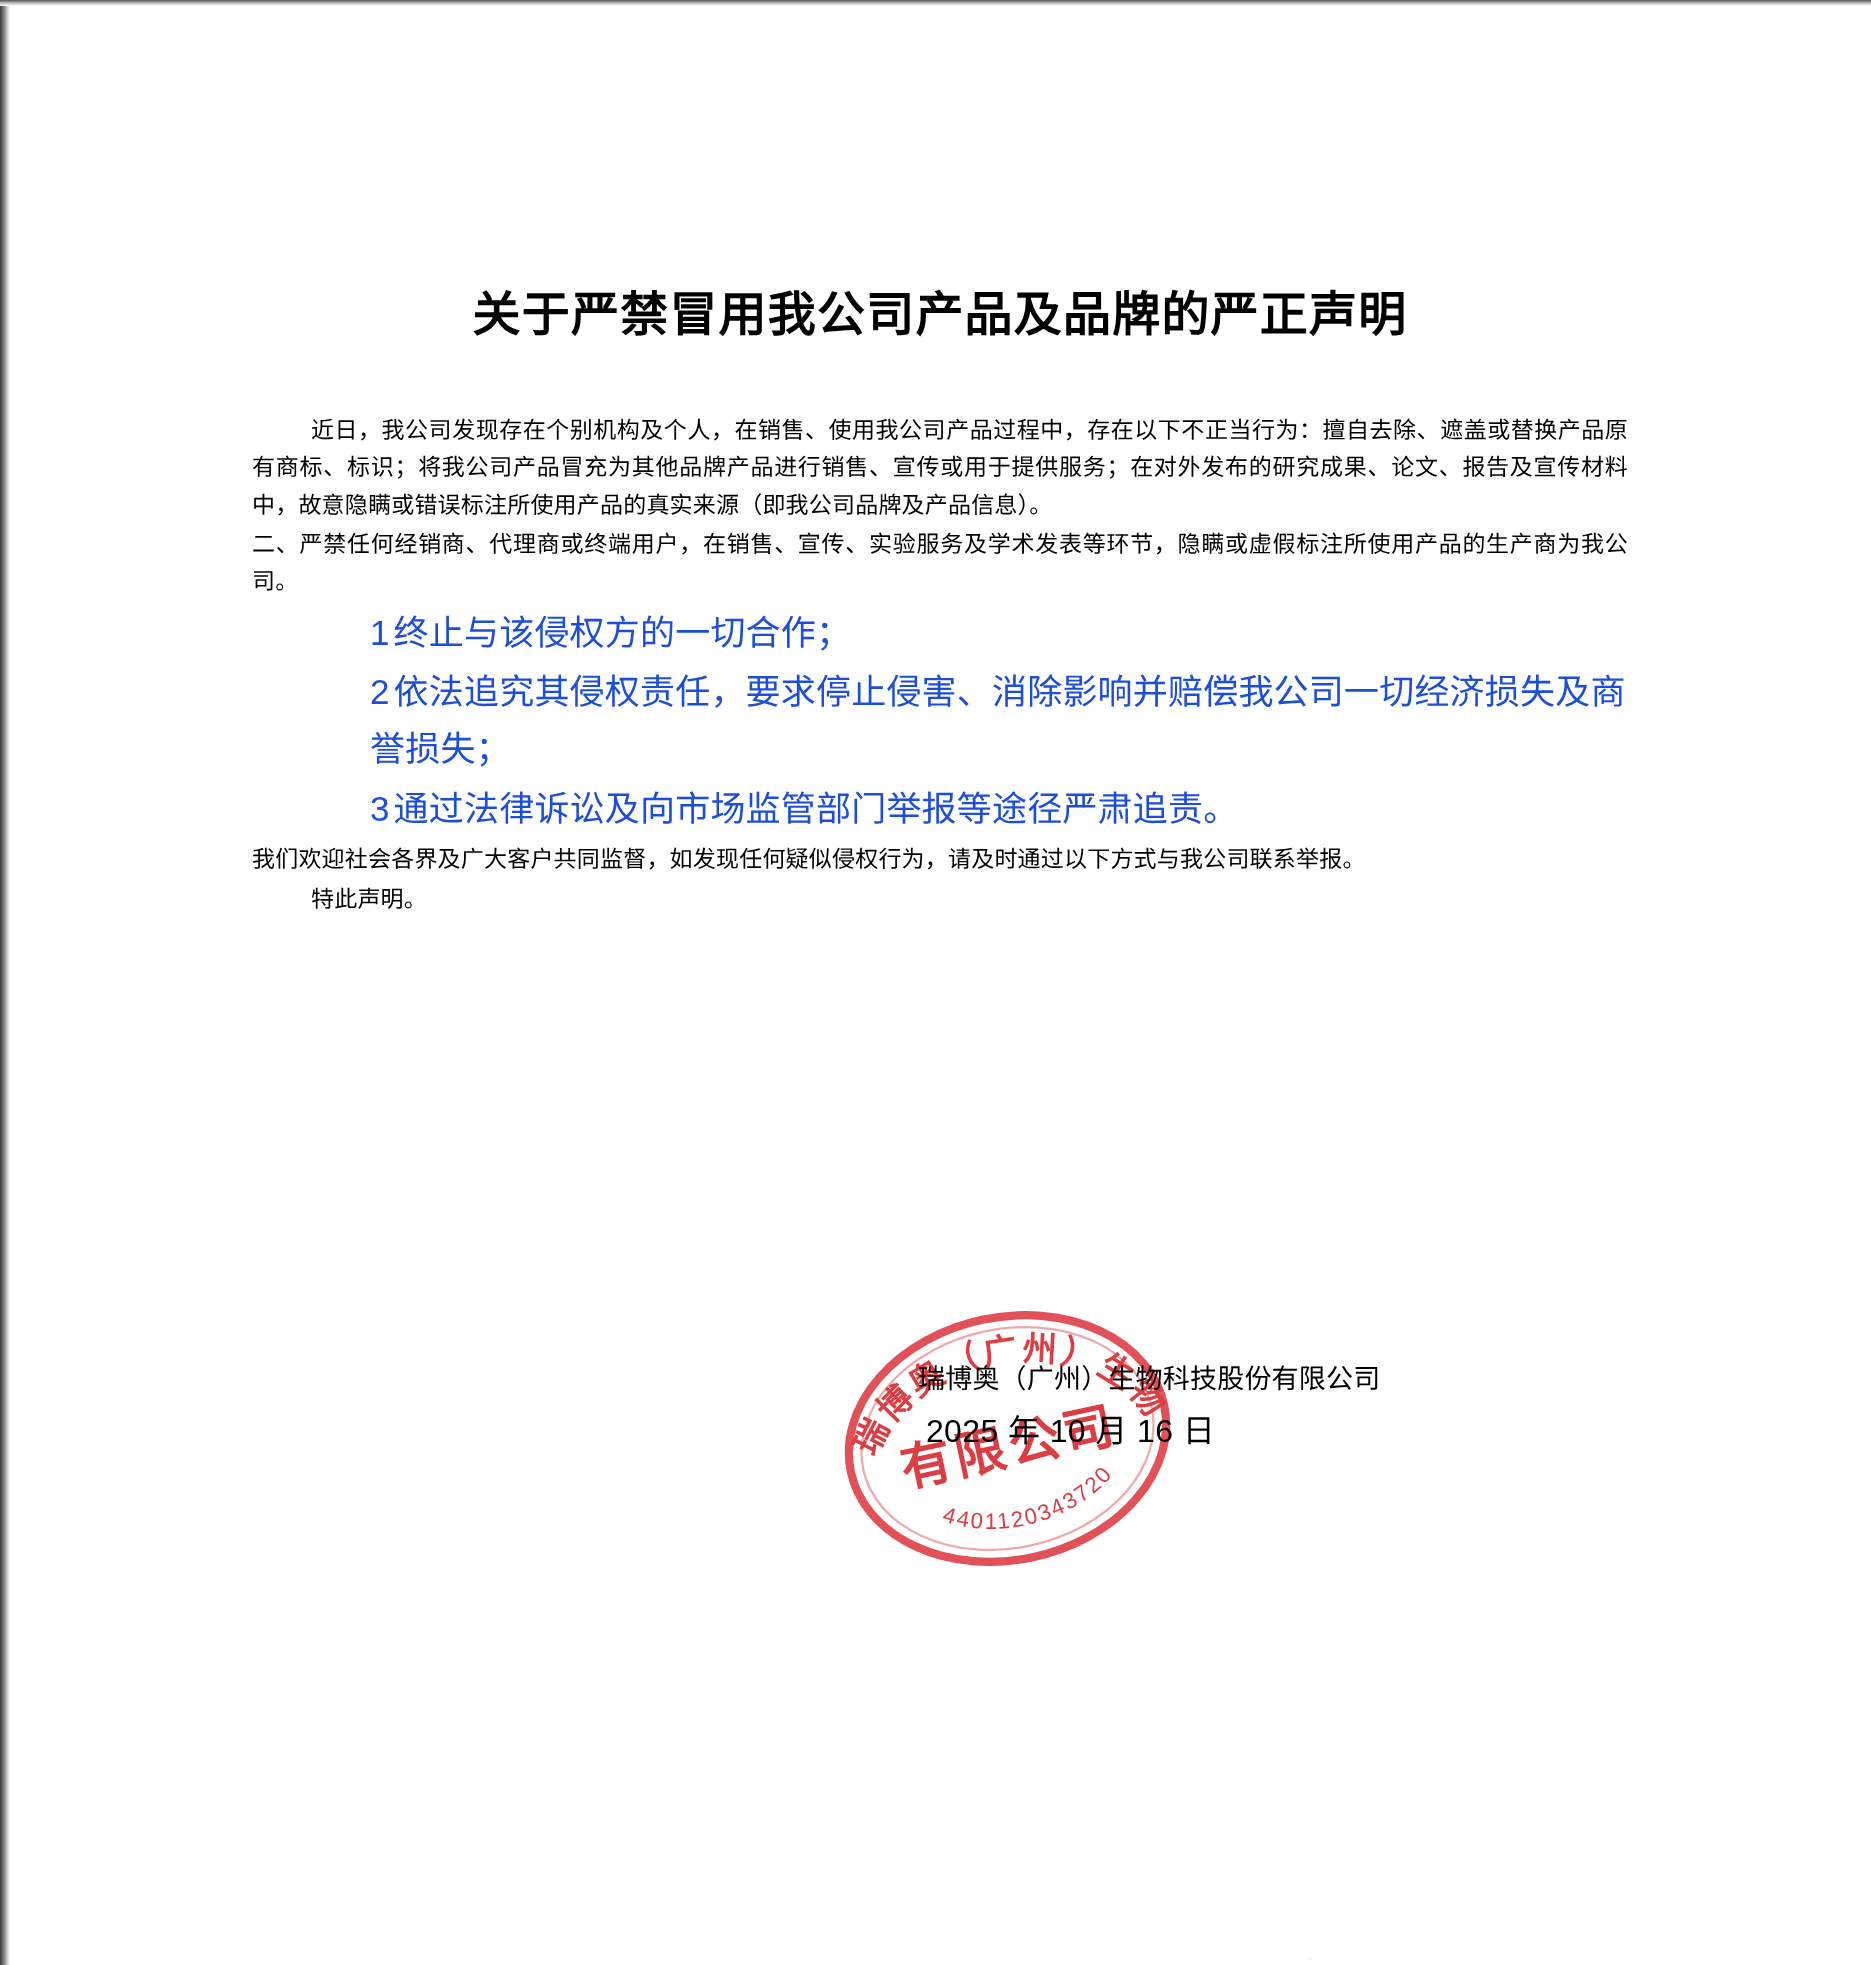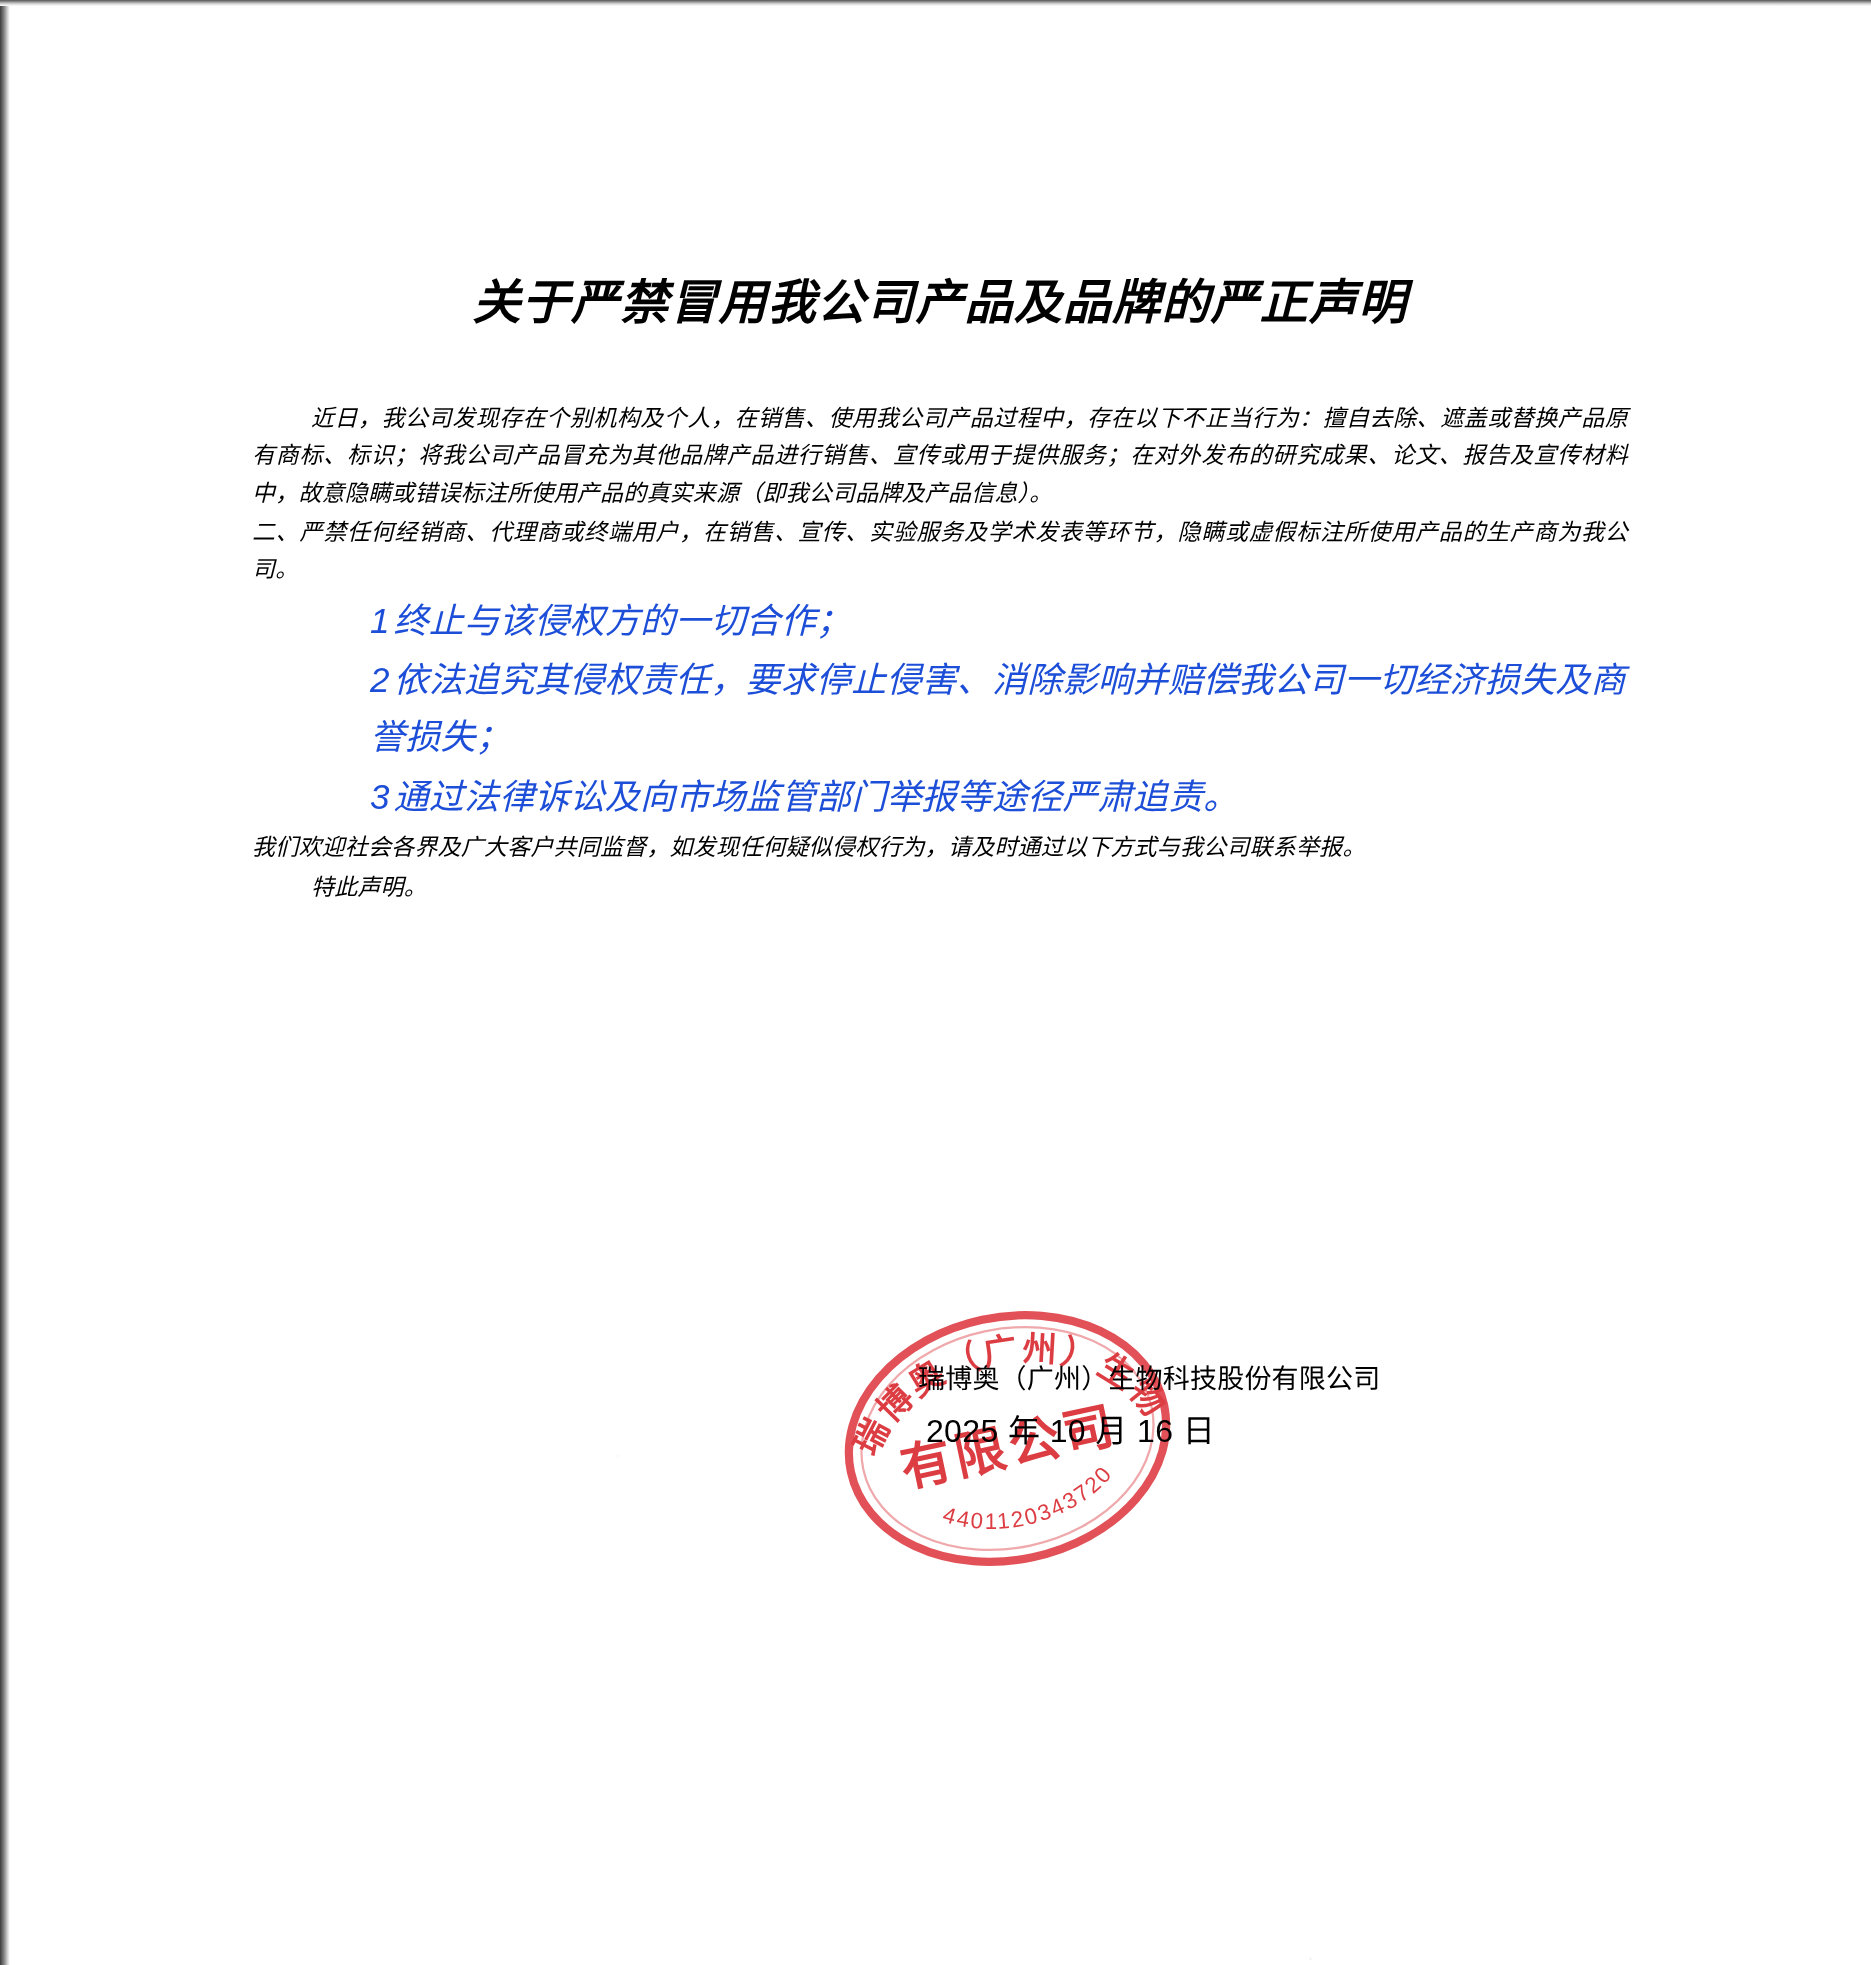--- a/index.html
+++ b/index.html
@@ -38,23 +38,22 @@
     pointer-events: none;
     background:
       radial-gradient(circle at 12% 92%, rgba(0,0,0,0.05) 0 1.2px, rgba(0,0,0,0) 1.6px),
       radial-gradient(circle at 70% 74%, rgba(0,0,0,0.04) 0 1.2px, rgba(0,0,0,0) 1.6px),
       radial-gradient(circle at 33% 55%, rgba(0,0,0,0.03) 0 0.8px, rgba(0,0,0,0) 1.2px);
   }
 
   .content {
     position: absolute;
     left: 252px;
-    top: 263px;
+    top: 275px;
     width: 1376px;
-    font-style: italic;
   }
 
   .doc-title {
     font-size: 48px;
     font-weight: 700;
     letter-spacing: 1.2px;
     text-align: center;
     color: #000;
     margin: 0 0 67px 0;
     font-family: "Liberation Sans", "DejaVu Sans", sans-serif;

